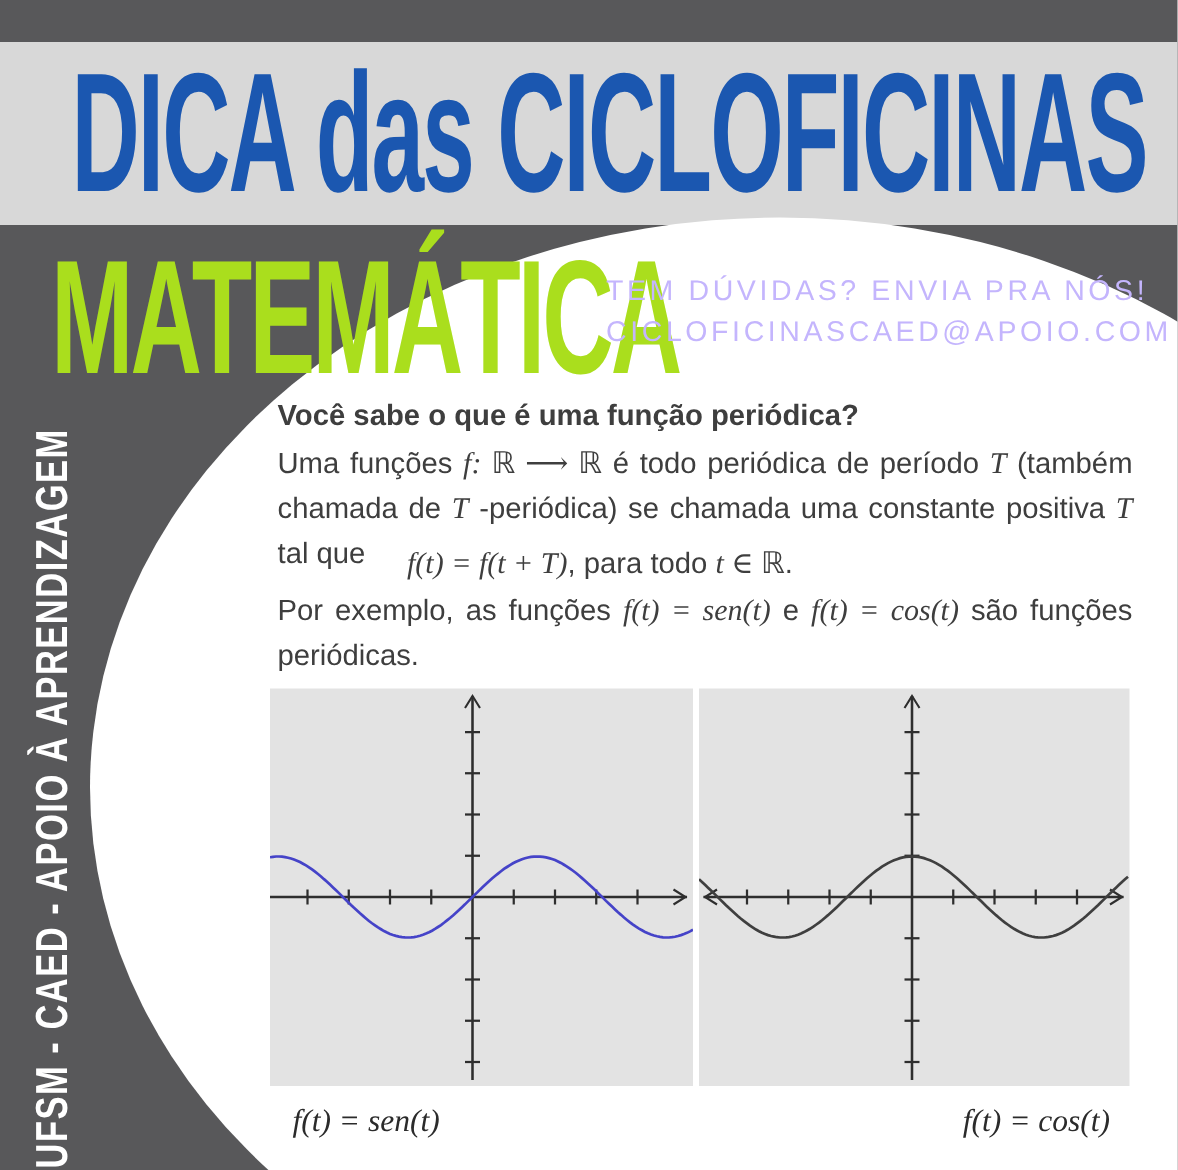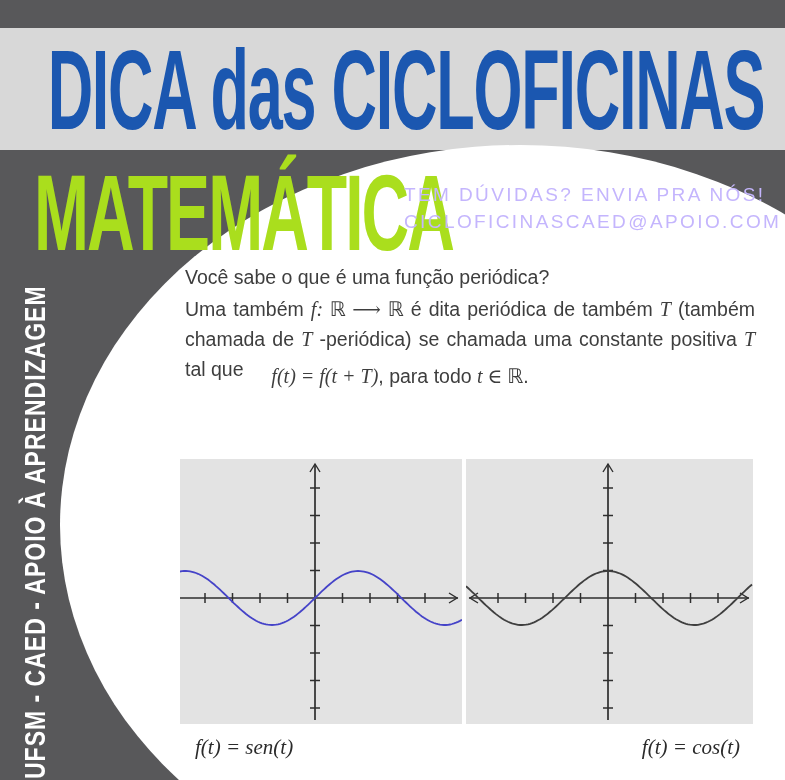--- a/index.html
+++ b/index.html
@@ -43,21 +43,21 @@
   }
   
   .side-text{
     position:absolute;left:15px;top:779px;
     transform:rotate(-90deg) scaleY(1.3);transform-origin:0 0;
     font-size:23px;font-weight:bold;letter-spacing:1px;color:#ffffff;
     white-space:nowrap;line-height:30px;
   }
   
   .bodytext{color:#3e3e3e;font-size:19.5px;line-height:30px;}
-  .question{position:absolute;left:185px;top:262px;width:570px;}
+  .question{position:absolute;left:185px;top:262px;width:570px;font-weight:bold;}
   .definition{position:absolute;left:185px;top:294px;width:570px;text-align:justify;}
   .formula{position:absolute;left:185px;top:361px;width:430px;text-align:center;}
   .example{position:absolute;left:185px;top:392px;width:570px;text-align:justify;}
   .math{font-family:"Liberation Serif","DejaVu Serif","DejaVu Sans",serif;font-style:italic;font-size:20px;}
   
   .panel{position:absolute;top:459px;height:265px;background:#e3e3e3;}
   .panel-sen{left:180px;width:282px;}
   .panel-cos{left:466px;width:287px;}
   .panel svg{display:block;width:100%;height:100%;}
   .caption{
@@ -80,22 +80,23 @@
 
   <div class="subject">MATEMÁTICA</div>
   <div class="contact">
     <div>TEM DÚVIDAS? ENVIA PRA NÓS!</div>
     <div>CICLOFICINASCAED@APOIO.COM</div>
   </div>
 
   <div class="side-text">UFSM - CAED - APOIO À APRENDIZAGEM</div>
 
   <div class="bodytext question">Você sabe o que é uma função periódica?</div>
-  <div class="bodytext definition"><span>Uma também </span><span class="math">f</span><span class="math">: ℝ ⟶ ℝ</span><span> é dita periódica de também </span><span class="math">T</span><span> (também chamada de </span><span class="math">T</span><span> -periódica) se chamada uma constante positiva </span><span class="math">T</span><span> tal que</span></div>
+  <div class="bodytext definition"><span>Uma funções </span><span class="math">f</span><span class="math">: ℝ ⟶ ℝ</span><span> é todo periódica de período </span><span class="math">T</span><span> (também chamada de </span><span class="math">T</span><span> -periódica) se chamada uma constante positiva </span><span class="math">T</span><span> tal que</span></div>
   <div class="bodytext formula"><span class="math">f(t) = f(t + T)</span><span>, para todo </span><span class="math">t ∈ ℝ</span><span>.</span></div>
+  <div class="bodytext example"><span>Por exemplo, as funções </span><span class="math">f(t) = sen(t)</span><span> e </span><span class="math">f(t) = cos(t)</span><span> são funções periódicas.</span></div>
 
   <div class="panel panel-sen">
     <svg xmlns="http://www.w3.org/2000/svg" viewBox="0 0 282 265">
         <line x1="0" y1="139" x2="278" y2="139" stroke="#2e2e2e" stroke-width="1.7"></line>
         <line x1="135" y1="5" x2="135" y2="261" stroke="#2e2e2e" stroke-width="1.7"></line>
         <path d="M 130 13 L 135 5 L 140 13" fill="none" stroke="#2e2e2e" stroke-width="1.4"></path>
         <path d="M 269 134 L 277 139 L 269 144" fill="none" stroke="#2e2e2e" stroke-width="1.4"></path>
         <line x1="107.5" y1="134" x2="107.5" y2="144" stroke="#2e2e2e" stroke-width="1.5"></line>
         <line x1="162.5" y1="134" x2="162.5" y2="144" stroke="#2e2e2e" stroke-width="1.5"></line>
         <line x1="130" y1="111.5" x2="140" y2="111.5" stroke="#2e2e2e" stroke-width="1.5"></line>

